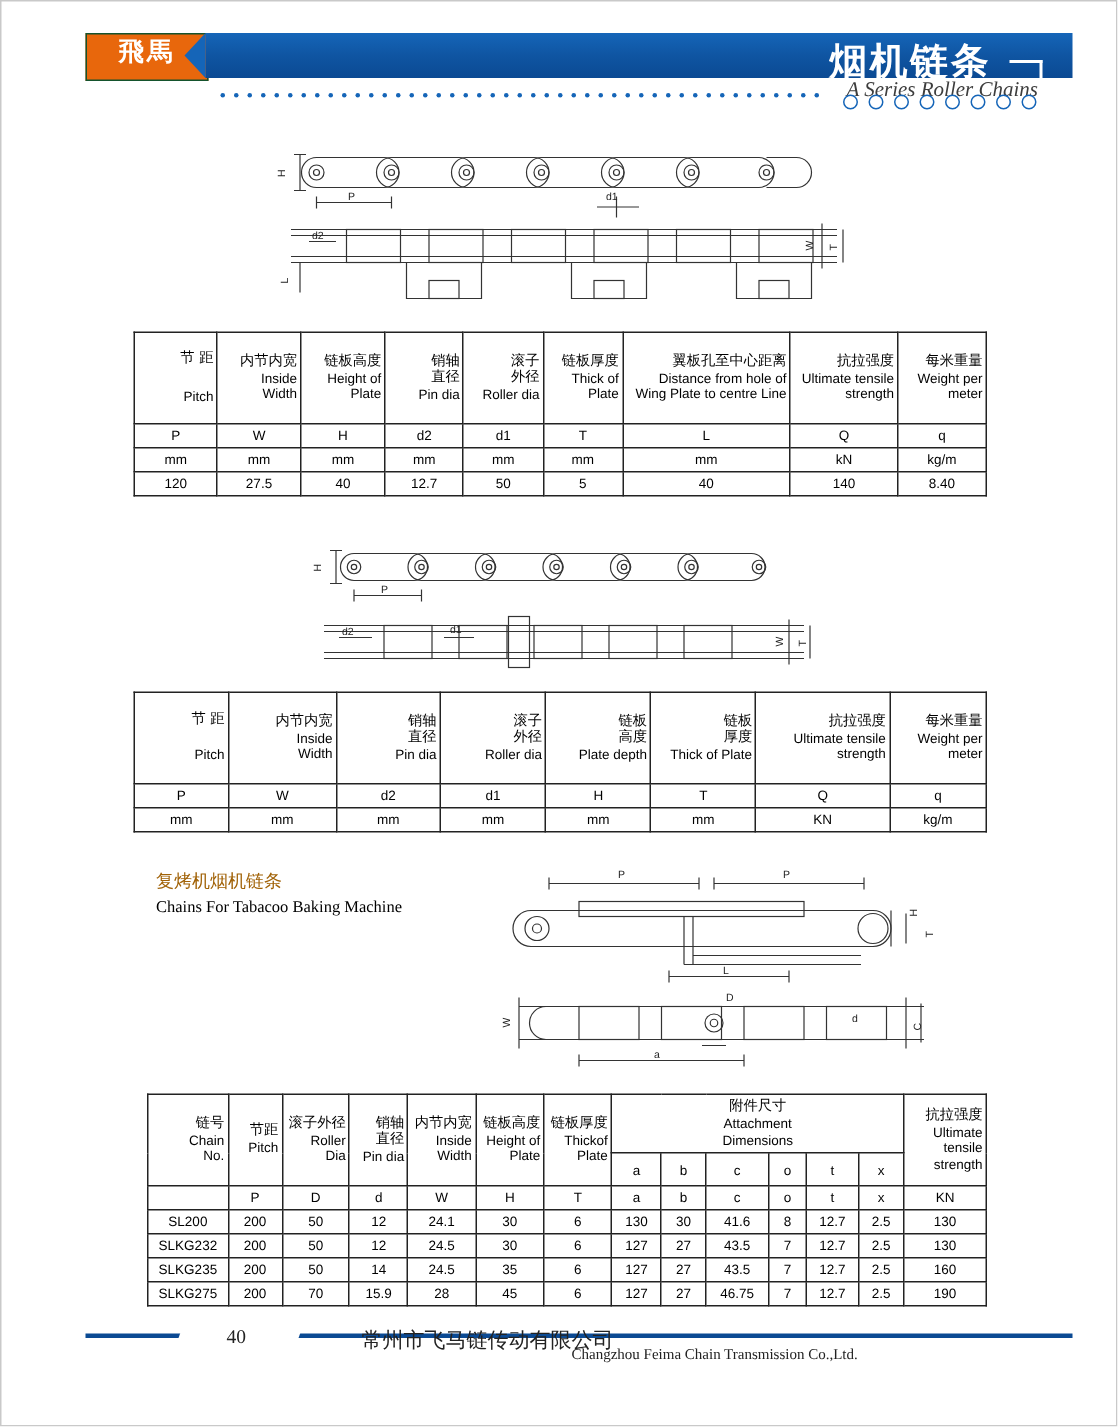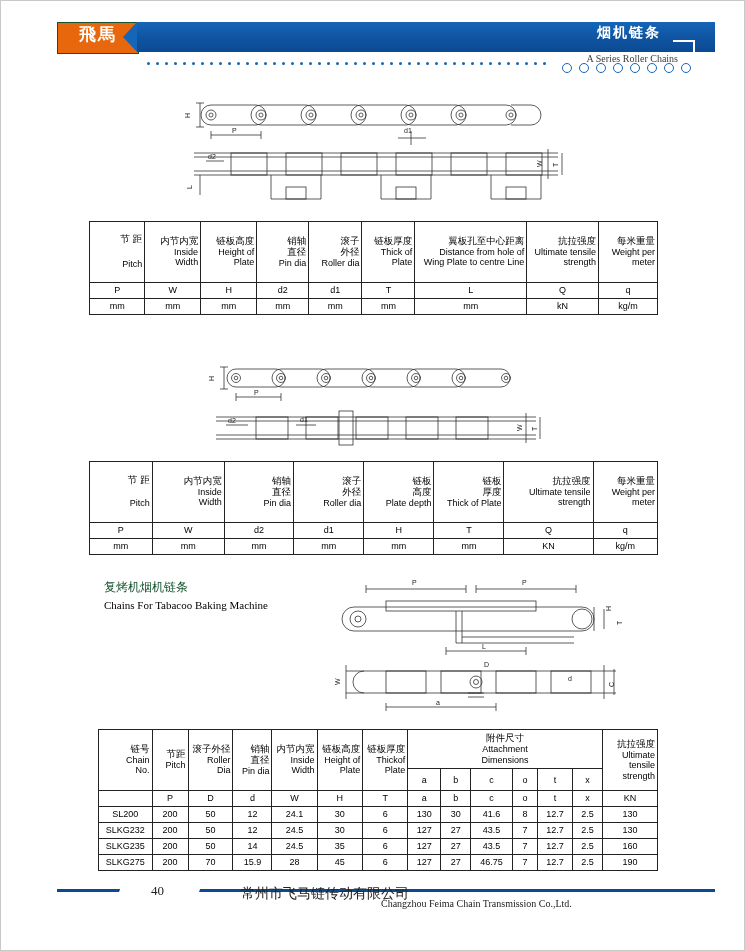--- a/index.html
+++ b/index.html
@@ -34,34 +34,34 @@
     position:absolute;left:136px;top:21px;width:578px;height:30px;
     background:linear-gradient(to bottom,#1565b8 0%, #0f55a2 50%, #0b4a93 100%);
   }
   .header-bar:before{
     content:"";position:absolute;left:-14px;top:0;width:0;height:0;
     border-top:15px solid transparent;border-bottom:15px solid transparent;
     border-right:14px solid #1565b8;
   }
   .header-title{
     position:absolute;right:54px;top:2px;
-    color:#fff;font-size:14px;font-weight:bold;letter-spacing:2px;
+    color:#fff;font-size:25px;font-weight:bold;letter-spacing:2px;
     font-family:"DejaVu Sans", sans-serif;
     text-align:right;
   }
   .header-mark{
     position:absolute;right:20px;top:18px;width:20px;height:26px;
     border:2px solid #fff;border-left:none;
   }
   .header-mark:after{
     content:"";position:absolute;left:-2px;top:10px;width:8px;height:2px;background:#fff;
   }
   .subtitle{
-    position:absolute;right:68px;top:52px;
-    font-size:10px;color:#3d3d3d;font-family:"Liberation Serif", serif;
+    position:absolute;right:54px;top:52px;
+    font-size:14px;color:#3d3d3d;font-family:"Liberation Serif", serif;font-style:italic;
   }
   .dots{
     position:absolute;left:146px;top:58px;width:400px;height:8px;
     display:flex;gap:6px;align-items:center;
   }
   .dots i{width:3px;height:3px;border-radius:50%;background:#1565b8;display:block;}
   .circles{
     position:absolute;right:55px;top:62px;display:flex;gap:7px;
   }
   .circles i{
@@ -88,21 +88,21 @@
     line-height:1.15;
     font-family:"Liberation Sans", sans-serif;
   }
   .cn{font-family:"DejaVu Sans", sans-serif;font-size:9.5px;}
   .hdr-cell{height:58px;vertical-align:middle;text-align:right;}
   .unitrow td{height:13px;}
   .datarow td{height:13px;}
 
   
   .sec-head{position:absolute;}
-  .sec-head .cn-line{font-family:"DejaVu Sans", sans-serif;font-size:12px;color:#14532d;}
+  .sec-head .cn-line{font-family:"DejaVu Sans", sans-serif;font-size:12px;color:#a16207;}
   .sec-head .en-line{font-family:"Liberation Serif", serif;font-size:11px;color:#000;margin-top:3px;}
 
   
   .footer-line{
     position:absolute;left:56px;top:888px;width:658px;height:3px;background:#0b4a93;
   }
   .footer-tab{
     position:absolute;left:118px;top:880px;width:80px;height:22px;
     background:#fff;border:none;
     transform:skewX(-20deg);
@@ -335,20 +335,31 @@
     <tr class="unitrow">
       <td>mm</td>
       <td>mm</td>
       <td>mm</td>
       <td>mm</td>
       <td>mm</td>
       <td>mm</td>
       <td>mm</td>
       <td>kN</td>
       <td>kg/m</td>
+    </tr>
+    <tr class="datarow">
+      <td>120</td>
+      <td>27.5</td>
+      <td>40</td>
+      <td>12.7</td>
+      <td>50</td>
+      <td>5</td>
+      <td>40</td>
+      <td>140</td>
+      <td>8.40</td>
     </tr>
   </tbody>
     </table>
 
   <div class="draw" style="left:195px;top:350px;">
     <svg width="360" height="110" viewBox="0 0 360 110">
       <g stroke="#333" fill="none" stroke-width="0.8">
         <g>
           <path d="M40 18 h40 a9 9 0 0 1 0 18 h-40 a9 9 0 0 1 0 -18 z"></path>
           <path d="M85 18 h40 a9 9 0 0 1 0 18 h-40 a9 9 0 0 1 0 -18 z"></path>

